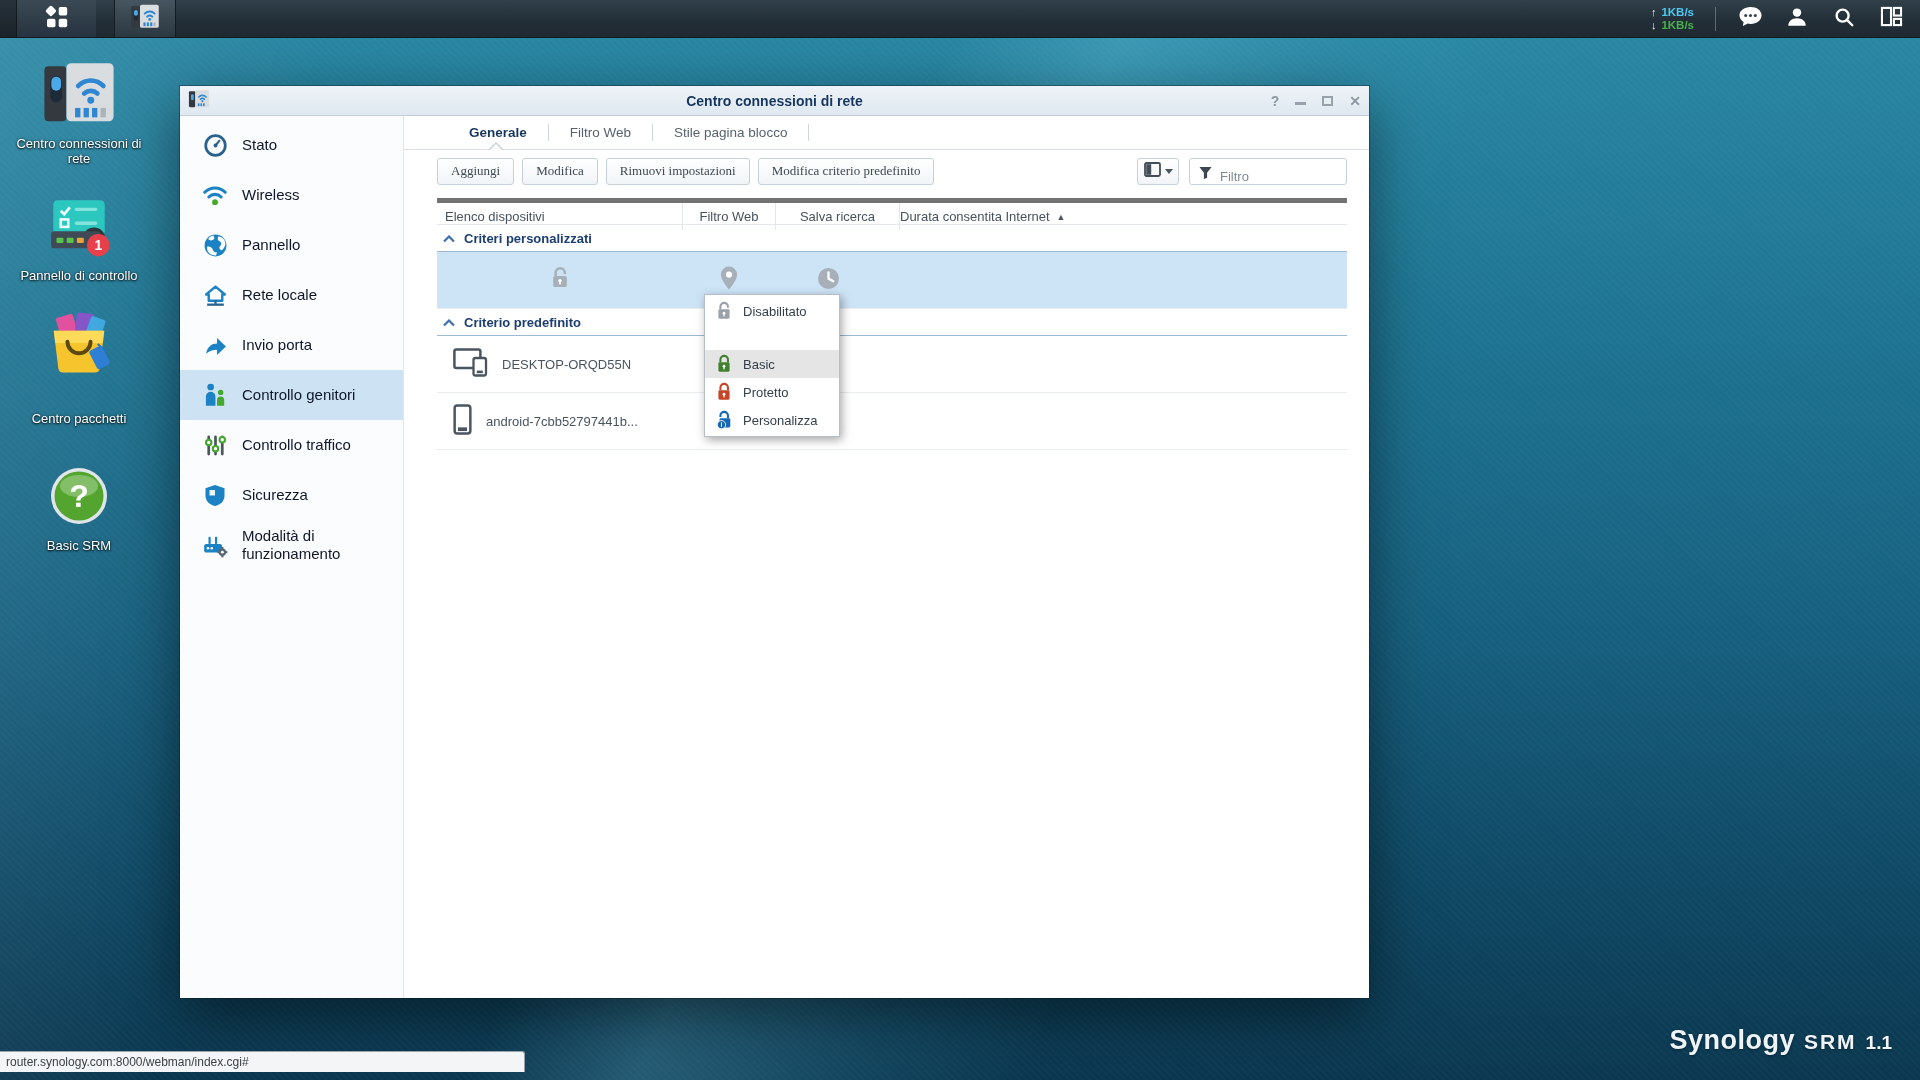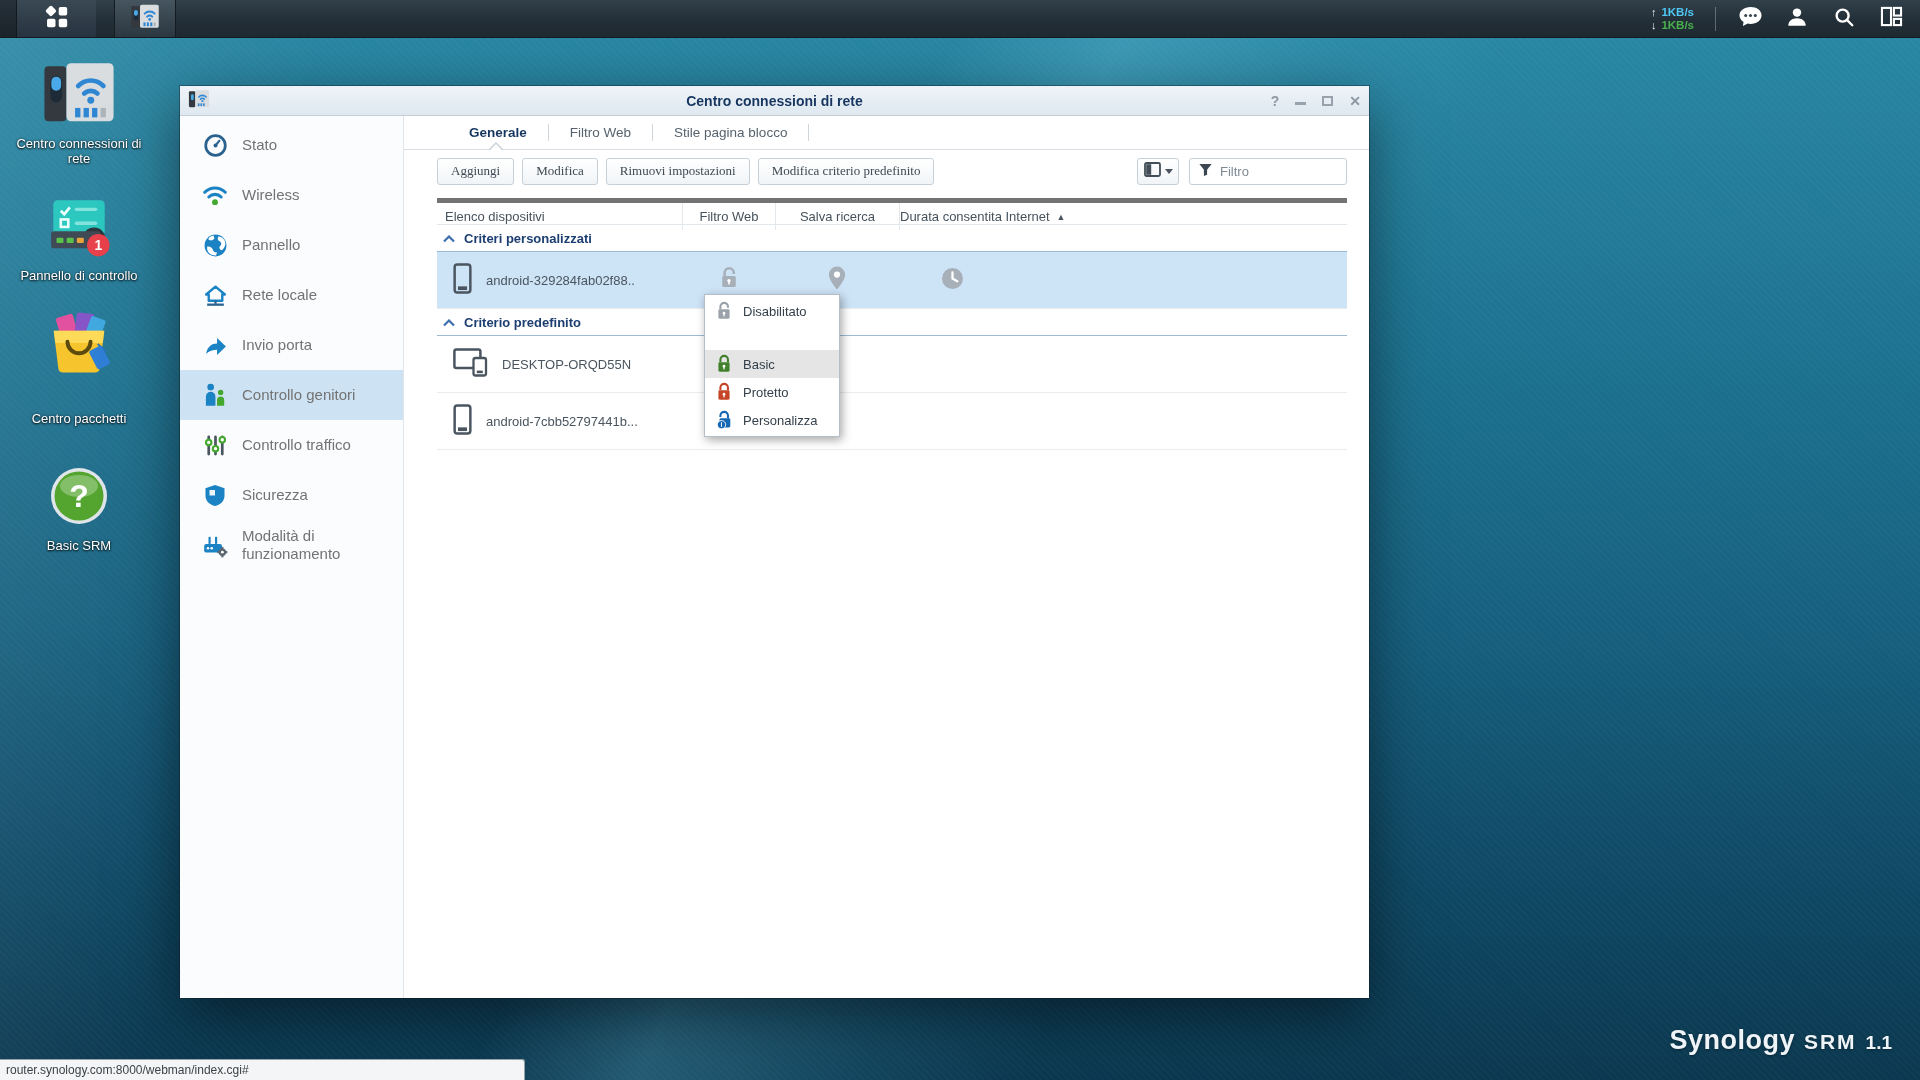--- a/index.html
+++ b/index.html
@@ -49,21 +49,21 @@
   .wctrls { margin-left:auto; display:flex; align-items:center; gap:16px; z-index:2; }
   .wc { color:#8d98a3; font-size:14px; font-weight:bold; cursor:pointer; line-height:14px; }
   .wc-min { width:11px; height:3px; background:#98a2ac; margin-top:6px; }
   .wc-max { width:11px; height:10px; border:2px solid #98a2ac; }
 
   .winbody { flex:1; display:flex; min-height:0; }
 
   
   .side { width:224px; flex:0 0 224px; background:#fbfcfd; border-right:1px solid #e0e6eb; padding-top:4px; }
   .sitem { height:50px; display:flex; align-items:center; padding-left:22px; gap:14px; cursor:pointer;
-    color:#737373; font-size:15px; line-height:18px; }
+    color:#0f172a; font-size:15px; line-height:18px; }
   .sitem.sel { background:#cde3f4; }
   .sitem .sic { width:26px; height:26px; flex:0 0 26px; display:flex; align-items:center; justify-content:center; }
   .sitem .slabel { max-width:150px; }
 
   
   .content { flex:1; display:flex; flex-direction:column; min-width:0; }
   .tabbar { height:34px; flex:0 0 34px; border-bottom:1px solid #d9dfe5; display:flex; align-items:center;
     padding-left:44px; position:relative; }
   .tab { padding:0 21px; font-size:13.5px; color:#56636e; cursor:pointer; line-height:33px; }
   .tab.active { color:#17365f; font-weight:bold; }
@@ -75,21 +75,21 @@
 
   .toolbar { height:42px; flex:0 0 42px; display:flex; align-items:center; padding:0 22px 0 33px; gap:8px; }
   .btn { height:27px; padding:0 13px; background:linear-gradient(#ffffff,#f1f4f7);
     border:1px solid #c6d0d9; border-radius:3px; font-size:13px; color:#3f4a54; cursor:pointer;
     display:flex; align-items:center; font-family:Liberation Serif, serif; }
   .tool-right { margin-left:auto; display:flex; align-items:center; gap:10px; }
   .colbtn { width:42px; height:27px; background:linear-gradient(#ffffff,#f1f4f7); border:1px solid #c6d0d9;
     border-radius:3px; display:flex; align-items:center; justify-content:center; gap:4px; cursor:pointer; }
   .caret { width:0; height:0; border-left:4px solid transparent; border-right:4px solid transparent; border-top:5px solid #4a5560; }
   .filterbox { width:158px; height:27px; border:1px solid #c6d0d9; border-radius:3px; background:#fff;
-    display:flex; align-items:center; padding:0 8px; gap:7px; }
+    display:flex; align-items:flex-end; padding:0 8px; gap:7px; }
   .filterbox input { border:none; outline:none; width:100%; font-size:13px; color:#3f4a54;
     font-family:"Liberation Sans",sans-serif; background:transparent; }
   .filterbox input::placeholder { color:#7d8a94; }
 
   
   .table { margin:6px 22px 0 33px; }
   .thead { display:grid; grid-template-columns:245px 93px 124px 1fr; height:27px;
     border-top:5px solid #737373; border-bottom:1px solid #e3e8ec; align-items:center; }
   .th { font-size:13px; color:#47525c; height:27px; display:flex; align-items:center; cursor:pointer; }
   .th.c1 { padding-left:8px; }
@@ -113,21 +113,21 @@
     color:#323f4a; cursor:pointer; }
   .mitem.hl { background:#e5e5e5;margin-top:25px; }
   .mitem .mic { width:18px; height:20px; flex:0 0 18px; display:flex; align-items:center; justify-content:center; }
 
   
   .brand { position:absolute; right:28px; bottom:24px; display:flex; align-items:baseline; gap:9px;
     color:#eef4f7; text-shadow:0 1px 3px rgba(0,0,0,.4); z-index:4; }
   .brand .syno { font-size:27px; font-weight:bold; letter-spacing:.5px; }
   .brand .srm { font-size:21px; font-weight:bold; letter-spacing:2px; }
   .brand .ver { font-size:19px; font-weight:bold; }
-  .statusbar { position:absolute; left:0; bottom:0; width:525px; height:21px; background:#f4f5f6;
+  .statusbar { position:absolute; left:0; bottom:8px; width:525px; height:21px; background:#f4f5f6;
     border-top:1px solid #98a2ab; border-right:1px solid #98a2ab; border-radius:0 3px 0 0;
     font-size:12px; color:#3c4248; line-height:20px; padding-left:6px; z-index:70; }
 </style>
 </head>
 <body>
 
 <div class="taskbar">
   <div class="tb-sliver"></div>
   <div class="tb-menu">
     <span>
@@ -459,29 +459,20 @@
         <div class="group">
           <span>
             <svg width="12" height="8" viewBox="0 0 12 8">
                 <path d="M1 6.5 L6 1.5 L11 6.5" stroke="#3f6fae" stroke-width="2.2" fill="none"></path>
               </svg>
           </span>
           <span class="glabel">Criteri personalizzati</span>
         </div>
 
         <div class="trow sel">
-          <span class="dev">
-            <span>
-              <svg width="19" height="31" viewBox="0 0 18 30">
-                  <rect x="1.4" y="1.4" width="15.2" height="27.2" rx="2.6" fill="none" stroke="#4a5560" stroke-width="2.4"></rect>
-                  <rect x="4.6" y="22.6" width="8.8" height="3.6" fill="#4a5560"></rect>
-                </svg>
-            </span>
-            <span>android-329284fab02f88..</span>
-          </span>
           <span class="cc">
             <span>
               <svg width="22" height="24" viewBox="0 0 22 24">
                   <path d="M6.6 10 V6.8 a4.6 4.6 0 0 1 9.2 0 V8" stroke="#a7b0b8" stroke-width="2.5" fill="none"></path>
                   <rect x="4.2" y="10" width="13.6" height="11" rx="1.6" fill="#a7b0b8"></rect>
                   <circle cx="11" cy="14.6" r="1.7" fill="#fff"></circle>
                   <rect x="10.2" y="15.2" width="1.6" height="3.2" fill="#fff"></rect>
                 </svg>
             </span>
           </span>

